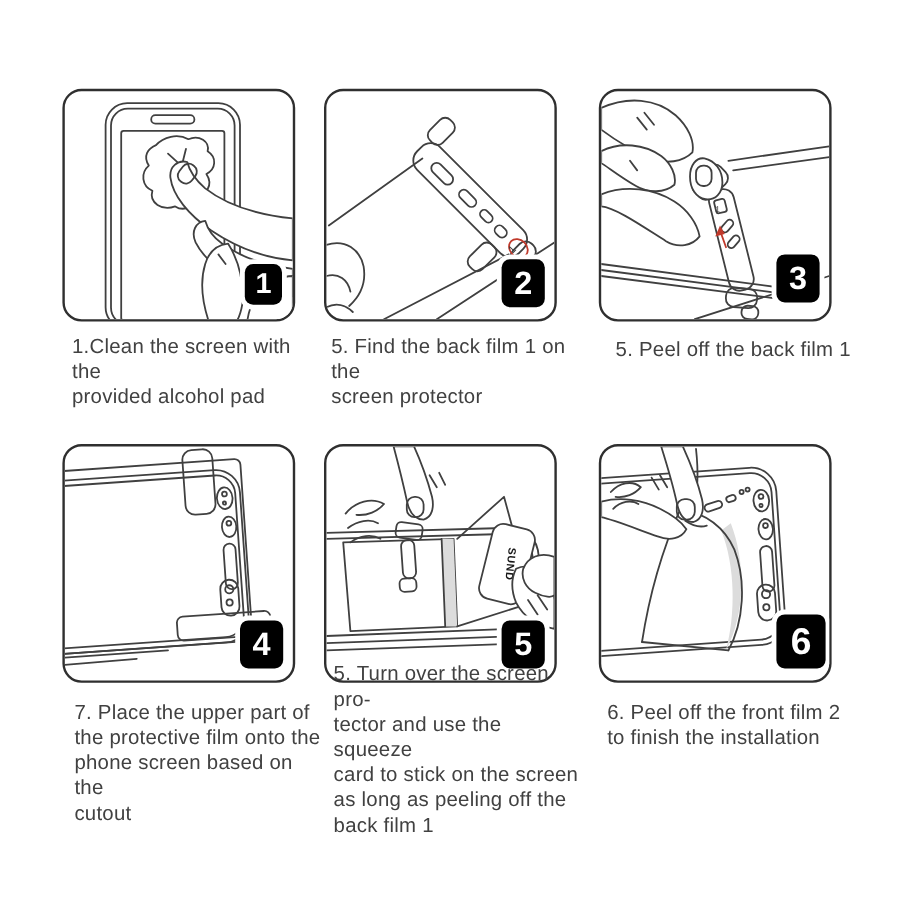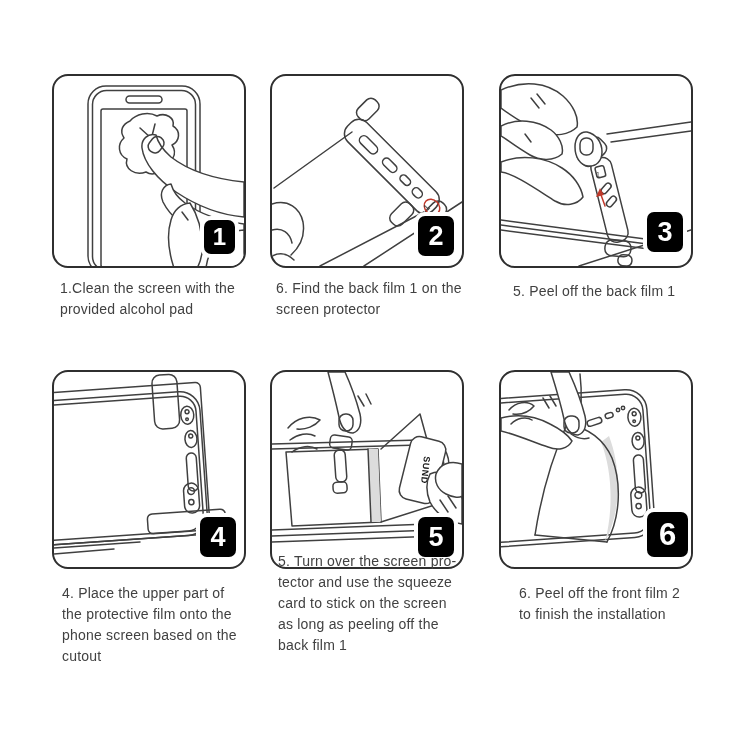--- a/index.html
+++ b/index.html
@@ -20,29 +20,29 @@
     position:absolute;right:8px;bottom:10px;width:36px;height:40px;
     background:#000;color:#fff;border-radius:7px;box-shadow:0 0 0 4px #fff;
     display:flex;align-items:center;justify-content:center;
     font-size:27px;font-weight:bold;
   }
   .p1 .badge{width:31px;height:34px;font-size:24px;right:9px;bottom:12px}
   .p3 .badge{bottom:14px}
   .p6 .badge{width:41px;height:45px;font-size:31px;right:3px;bottom:10px}
   .caption{
     position:absolute;margin:0;width:205px;
-    font-size:14px;line-height:21px;letter-spacing:.2px;color:#414141;
+    font-size:17px;line-height:21px;letter-spacing:.2px;color:#414141;
     white-space:pre-line;
   }
   .c1{left:60px;top:278px}
   .c2{left:276px;top:278px}
   .c3{left:513px;top:281px}
   .c4{left:62px;top:583px}
   .c5{left:278px;top:551px}
-  .c6{left:519px;top:583px}
+  .c6{left:506px;top:583px}
   
   .ln{stroke:#404040;stroke-width:1.5;fill:none;stroke-linecap:round;stroke-linejoin:round}
   .fw{fill:#fff}
   .shade{fill:#dcdcdc;stroke:none}
   .red{stroke:#c0392b}
   .redf{fill:#c0392b;stroke:none}
   .svgtxt{font-family:"Liberation Sans",sans-serif;fill:#3a3a3a;stroke:none}
   .logo{font-family:"Liberation Sans",sans-serif;font-weight:bold;fill:#161616;stroke:none;letter-spacing:.5px}
 </style>
 </head>
@@ -257,24 +257,24 @@
           <path d="M42,26 L48,36 M49,24 L55,34"></path>
           <path d="M70,62 C76,66 82,68 88,66"></path>
         </g>
       </g>
     </svg>
     <div class="badge">6</div>
   </figure>
 
   <p class="caption c1">1.Clean the screen with the
 provided alcohol pad</p>
-  <p class="caption c2">6. Find the back film 1 on the
+  <p class="caption c2">5. Find the back film 1 on the
 screen protector</p>
   <p class="caption c3">5. Peel off the back film 1</p>
-  <p class="caption c4">4. Place the upper part of
+  <p class="caption c4">7. Place the upper part of
 the protective film onto the
 phone screen based on the
 cutout</p>
   <p class="caption c5">5. Turn over the screen pro-
 tector and use the squeeze
 card to stick on the screen
 as long as peeling off the
 back film 1</p>
   <p class="caption c6">6. Peel off the front film 2
 to finish the installation</p>

